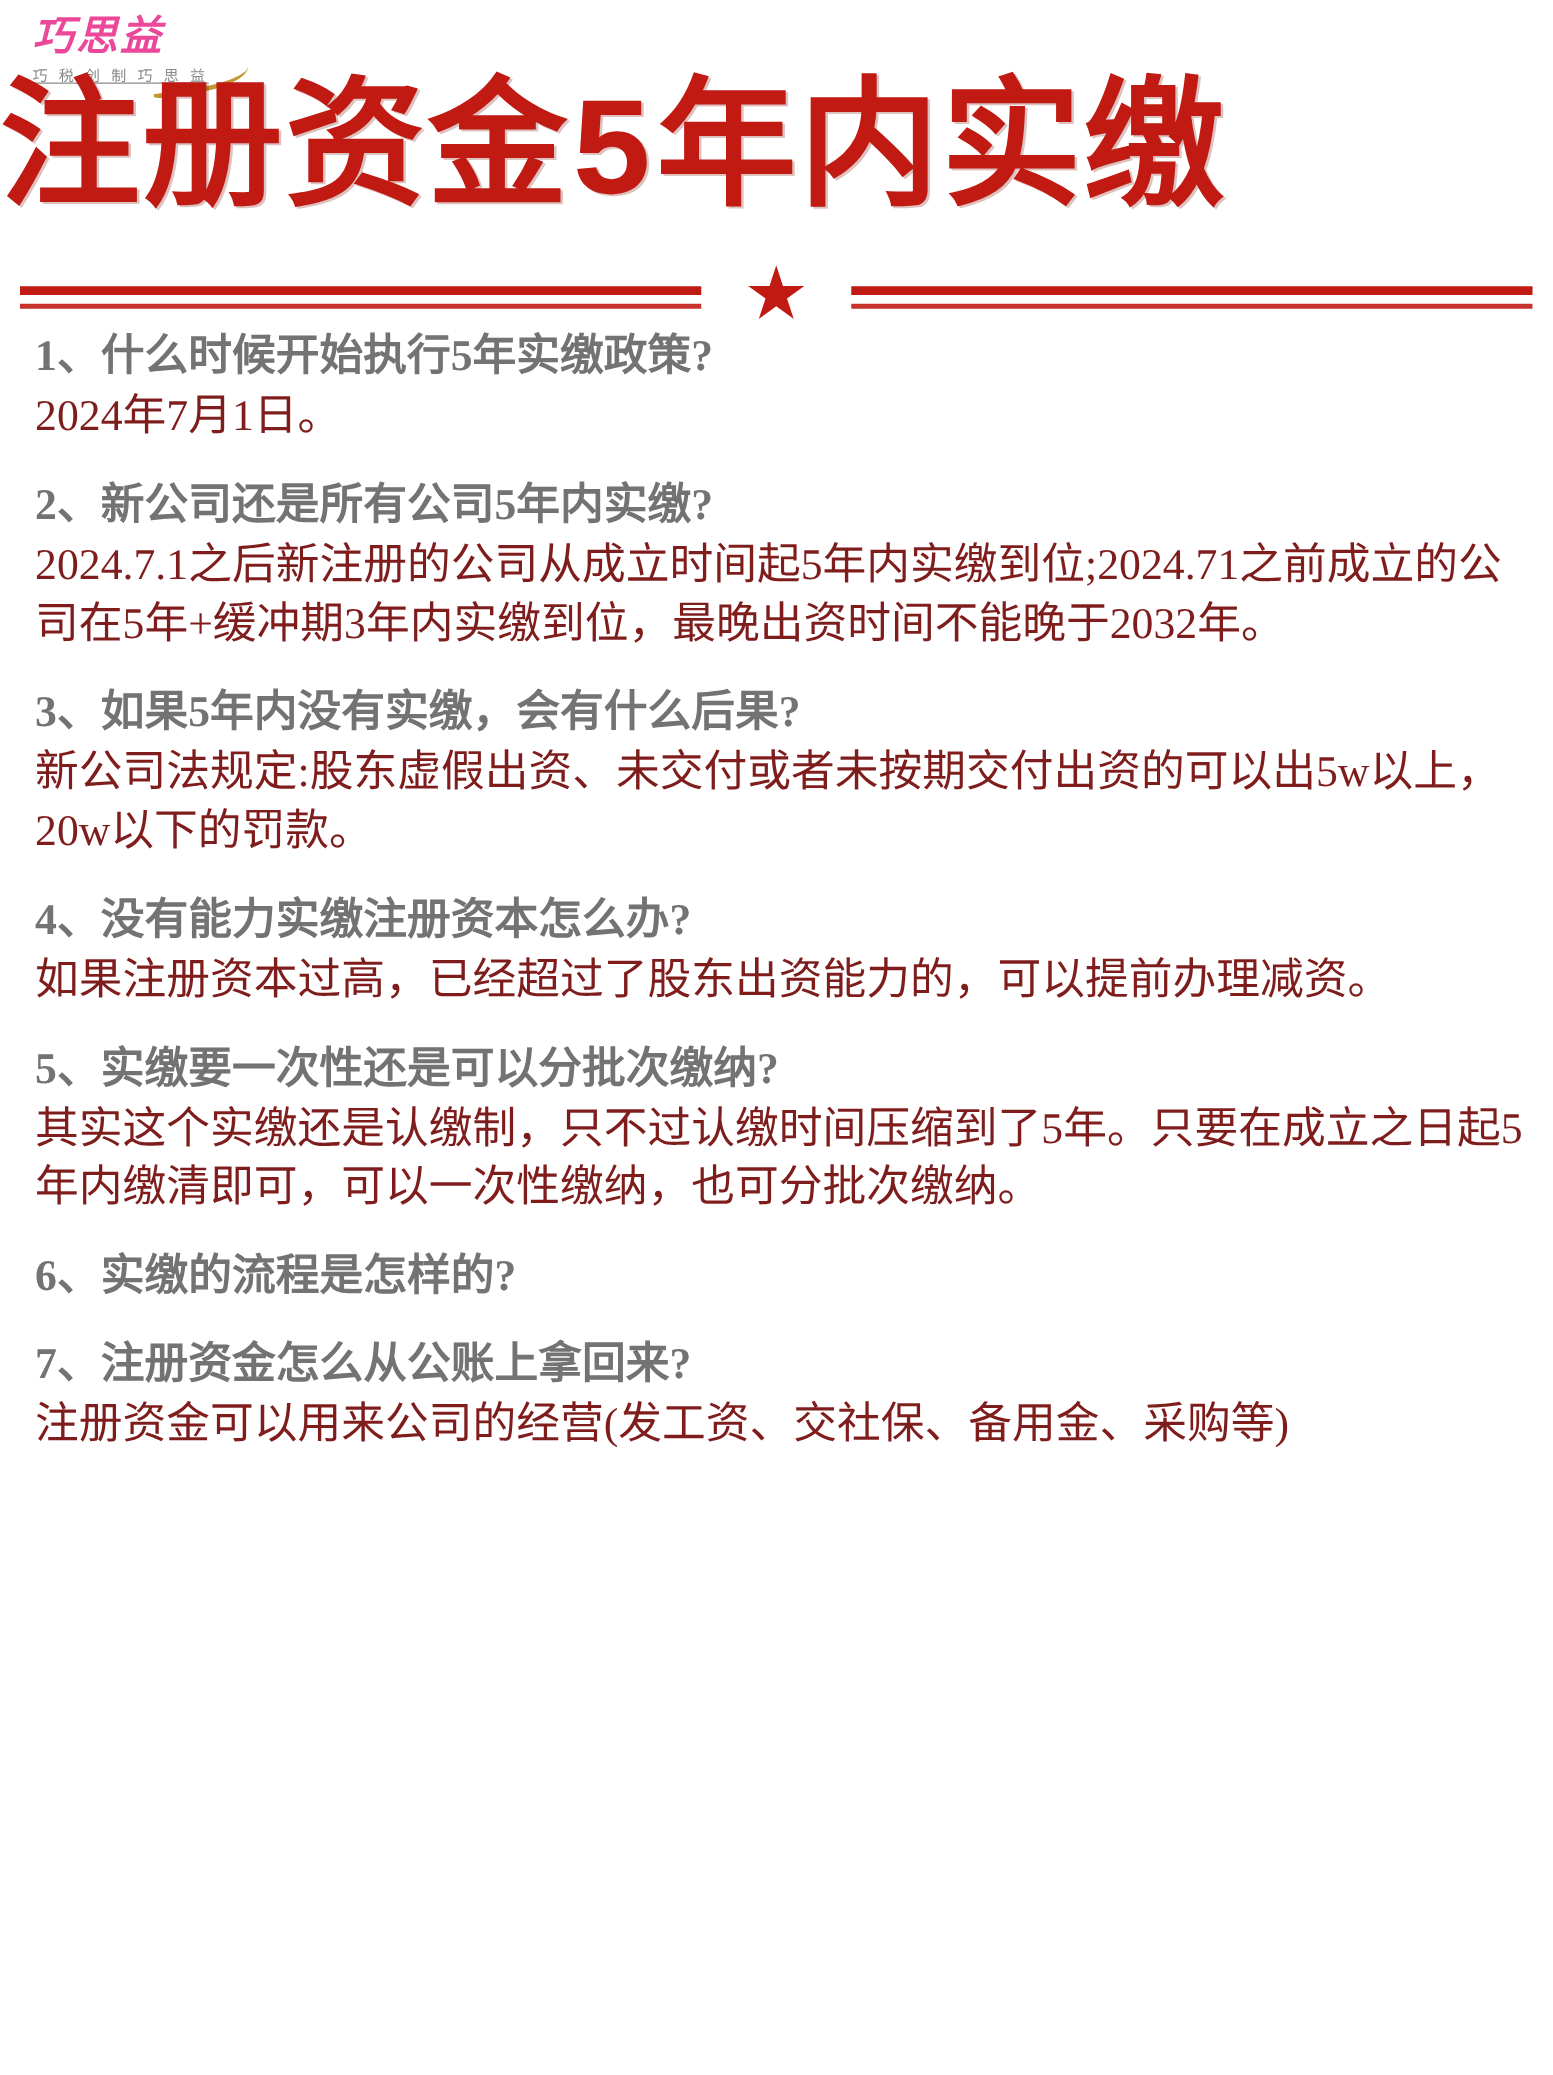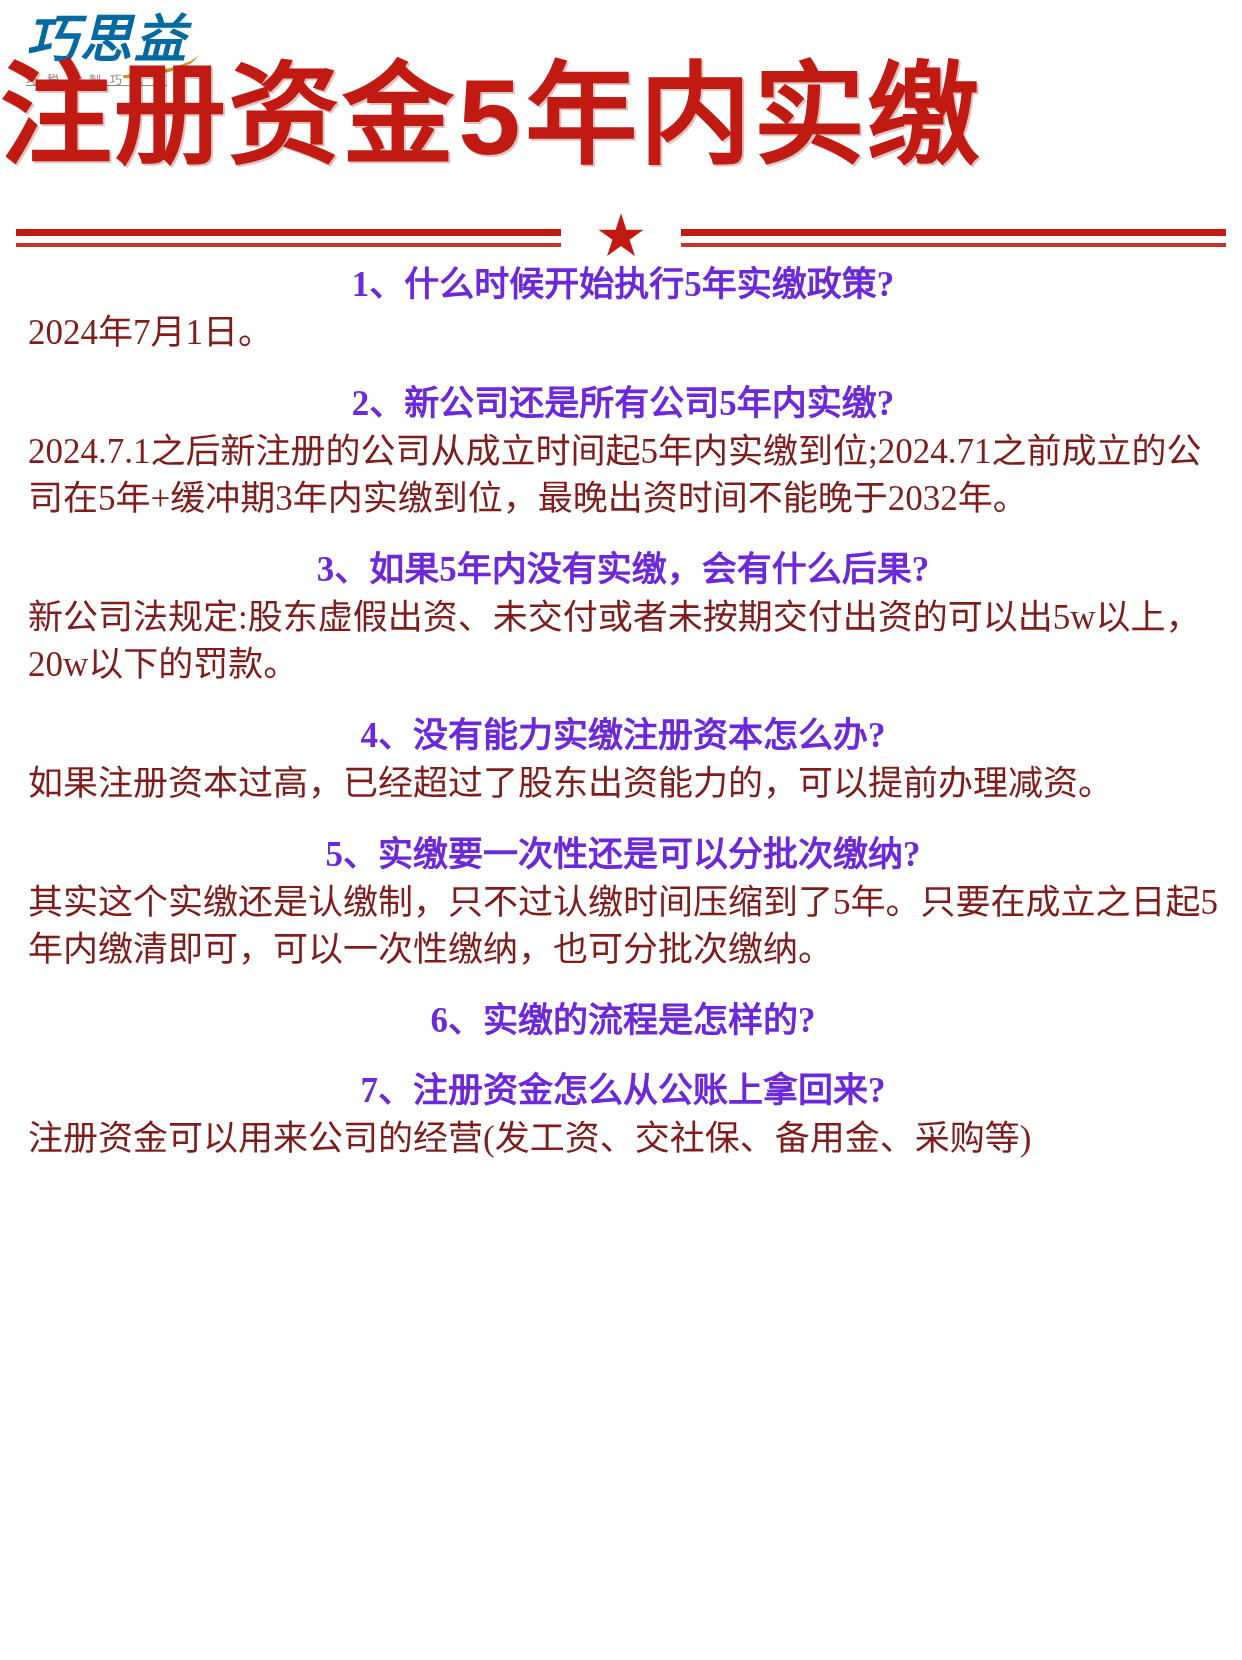--- a/index.html
+++ b/index.html
@@ -18,25 +18,25 @@
 
   
   .logo-block {
     position: absolute;
     left: 26px;
     top: 14px;
     width: 190px;
   }
   .logo-main {
     font-family: "Liberation Serif", "DejaVu Serif", serif;
-    font-size: 52px;
+    font-size: 33px;
     font-weight: bold;
     font-style: italic;
     letter-spacing: 2px;
-    color: #0369a1;
+    color: #ec4899;
     line-height: 1;
   }
   .logo-swoosh {
     position: absolute;
     left: 95px;
     top: 34px;
     width: 78px;
     height: 22px;
     border-bottom: 4px solid #b8860b;
     border-radius: 0 0 60% 10%;
@@ -101,28 +101,27 @@
   .content {
     position: absolute;
     top: 262px;
     left: 28px;
     width: 1190px;
   }
   .qa {
     margin-bottom: 24px;
   }
   .q {
-    color: #6d28d9;
+    color: #737373;
     font-weight: bold;
     font-size: 35px;
     line-height: 1.32;
     font-family: "Liberation Serif", "DejaVu Serif", serif;
     letter-spacing: 0px;
     margin-bottom: 2px;
-    text-align: center;
   }
   .a {
     color: #7f1d1d;
     font-size: 35px;
     line-height: 1.34;
     font-family: "Liberation Serif", "DejaVu Serif", serif;
     letter-spacing: 0px;
   }
 </style>
 </head>

